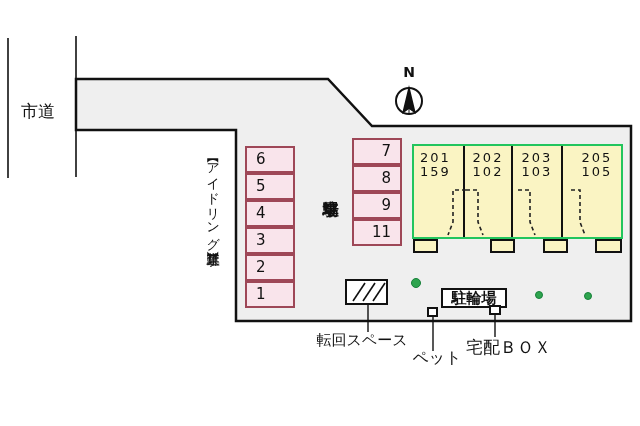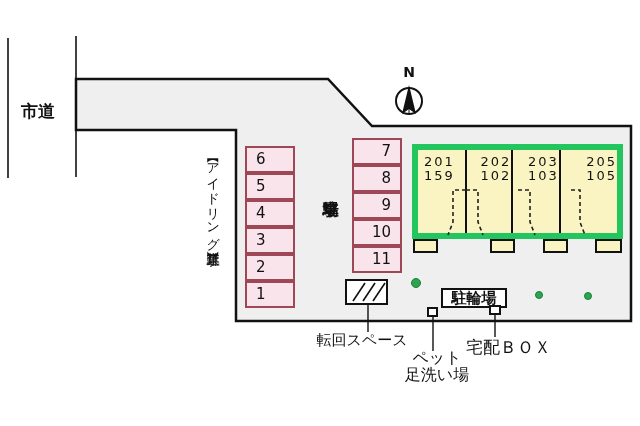--- a/index.html
+++ b/index.html
@@ -16,24 +16,24 @@
   .stall{
     box-sizing:border-box;height:27px;width:50px;
     background:#F9E4EB;border:2px solid #9E4757;
     font-size:15px;line-height:23px;
   }
   .stall.num-left{padding-left:9px;text-align:left;}
   .stall.num-right{padding-right:9px;text-align:right;}
   
   .building{
     position:absolute;left:412px;top:144px;width:211px;height:95px;
-    box-sizing:border-box;background:#FAF4C3;border:6px solid #22c55e;
+    box-sizing:border-box;background:#FAF4C3;border:2px solid #22c55e;
     display:flex;z-index:2;
   }
-  .unit{box-sizing:border-box;border-right:2px solid #111;padding-top:5px;text-align:right;}
+  .unit{box-sizing:border-box;border-right:2px solid #111;padding-top:5px;text-align:center;}
   .unit:last-child{border-right:none;margin-left:10px;}
   .unit .num{display:block;font-size:13px;line-height:14px;letter-spacing:2px;}
   .unit.first{text-align:left;padding-left:6px;}
   .porch{
     position:absolute;box-sizing:border-box;height:14px;
     background:#FAF4C3;border:2px solid #111;z-index:2;
   }
   
   .outbox{position:absolute;box-sizing:border-box;background:#fff;border:2px solid #111;z-index:5;}
   .dot{position:absolute;border-radius:50%;background:#2EA44E;border:1px solid #17813A;box-sizing:border-box;z-index:3;}
@@ -87,21 +87,20 @@
     <div class="stall num-left">4</div>
     <div class="stall num-left">3</div>
     <div class="stall num-left">2</div>
     <div class="stall num-left">1</div>
   </div>
 
   <div class="stall-col" style="left:352px;top:138px;z-index:2">
     <div class="stall num-right">7</div>
     <div class="stall num-right">8</div>
     <div class="stall num-right">9</div>
-    <div class="stall num-right">10</div>
     <div class="stall num-right">11</div>
   </div>
 
   <div class="dot" style="left:411px;top:278px;width:10px;height:10px"></div>
   <div class="dot" style="left:535px;top:291px;width:8px;height:8px"></div>
   <div class="dot" style="left:584px;top:292px;width:8px;height:8px"></div>
 
   <svg class="overlay" viewBox="0 0 640 426">
     <g stroke="#222" stroke-width="1.6" stroke-dasharray="4 3" fill="none">
       <path d="M466 190 h-13 v32 l-5 13"></path>
@@ -119,24 +118,23 @@
       <line x1="368" y1="304" x2="368" y2="332"></line>
       <line x1="433" y1="317" x2="433" y2="351"></line>
       <line x1="495" y1="315" x2="495" y2="337"></line>
     </g>
   </svg>
 
   <div class="outbox" style="left:441px;top:288px;width:66px;height:20px;font-size:15px;font-weight:600;text-align:center;line-height:17px">駐輪場</div>
   <div class="outbox" style="left:427px;top:307px;width:11px;height:10px"></div>
   <div class="outbox" style="left:489px;top:305px;width:12px;height:10px"></div>
 
-  <div class="txtlayer abs lbl" style="left:21px;top:100px;font-size:17px;font-weight:700">市道</div>
+  <div class="txtlayer abs lbl" style="left:21px;top:100px;font-size:17px;font-weight:400">市道</div>
   <div class="txtlayer abs lbl" style="left:399px;top:64px;width:20px;text-align:center;font-size:14px;font-weight:700">N</div>
   <div class="txtlayer abs lbl vtext" style="left:206px;top:154px;height:160px;font-size:13px">【アイドリング駐車禁止】</div>
   <div class="txtlayer abs lbl vtext" style="left:322px;top:188px;height:60px;font-size:16px;font-weight:600">駐車場</div>
   <div class="txtlayer abs lbl" style="left:300px;top:331px;width:124px;text-align:center;font-size:15px">転回スペース</div>
   <div class="txtlayer abs" style="left:387px;top:349px;width:100px;text-align:center">
     <div class="lbl" style="font-size:16px;line-height:17px">ペット</div>
-    <div class="lbl" style="font-size:16px;line-height:17px">足洗い場</div>
   </div>
   <div class="txtlayer abs lbl" style="left:466px;top:336px;font-size:17px">宅配ＢＯＸ</div>
 
 </div>
 
 </body></html>

